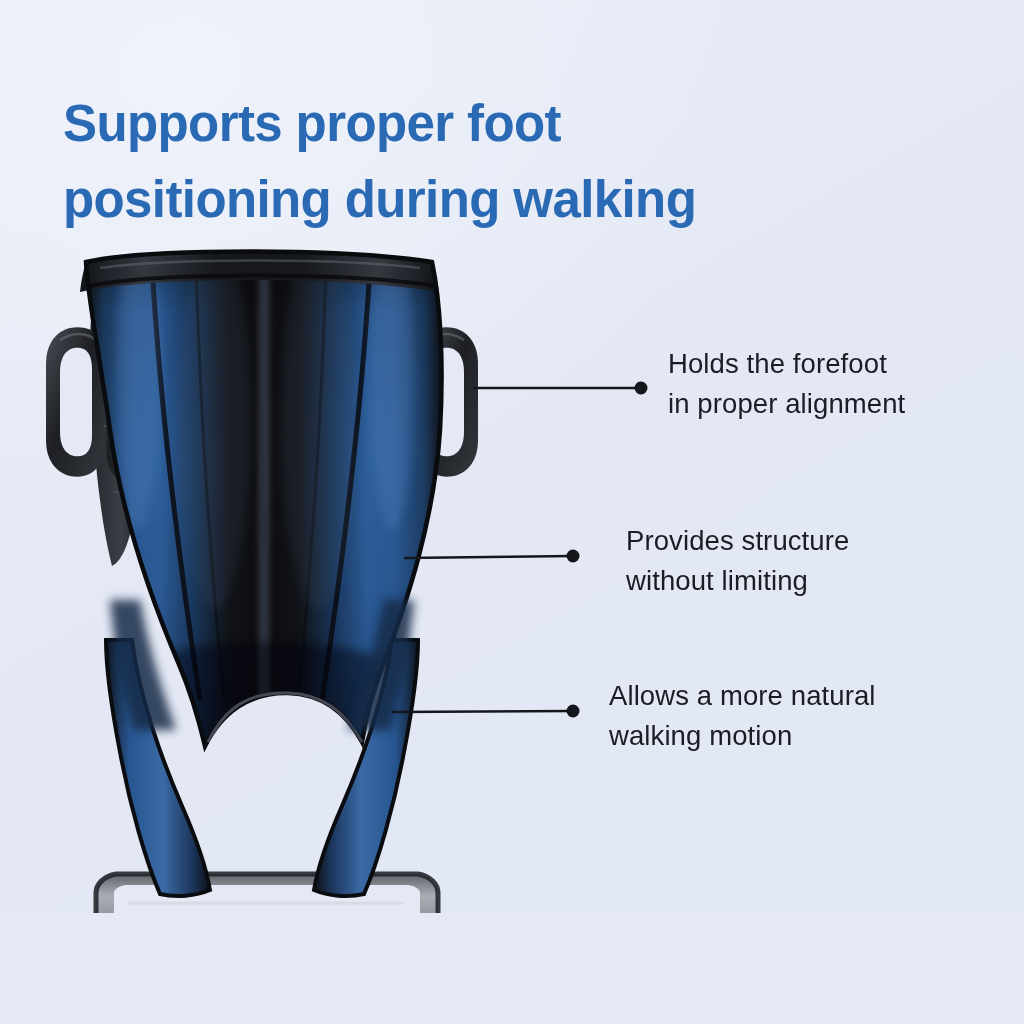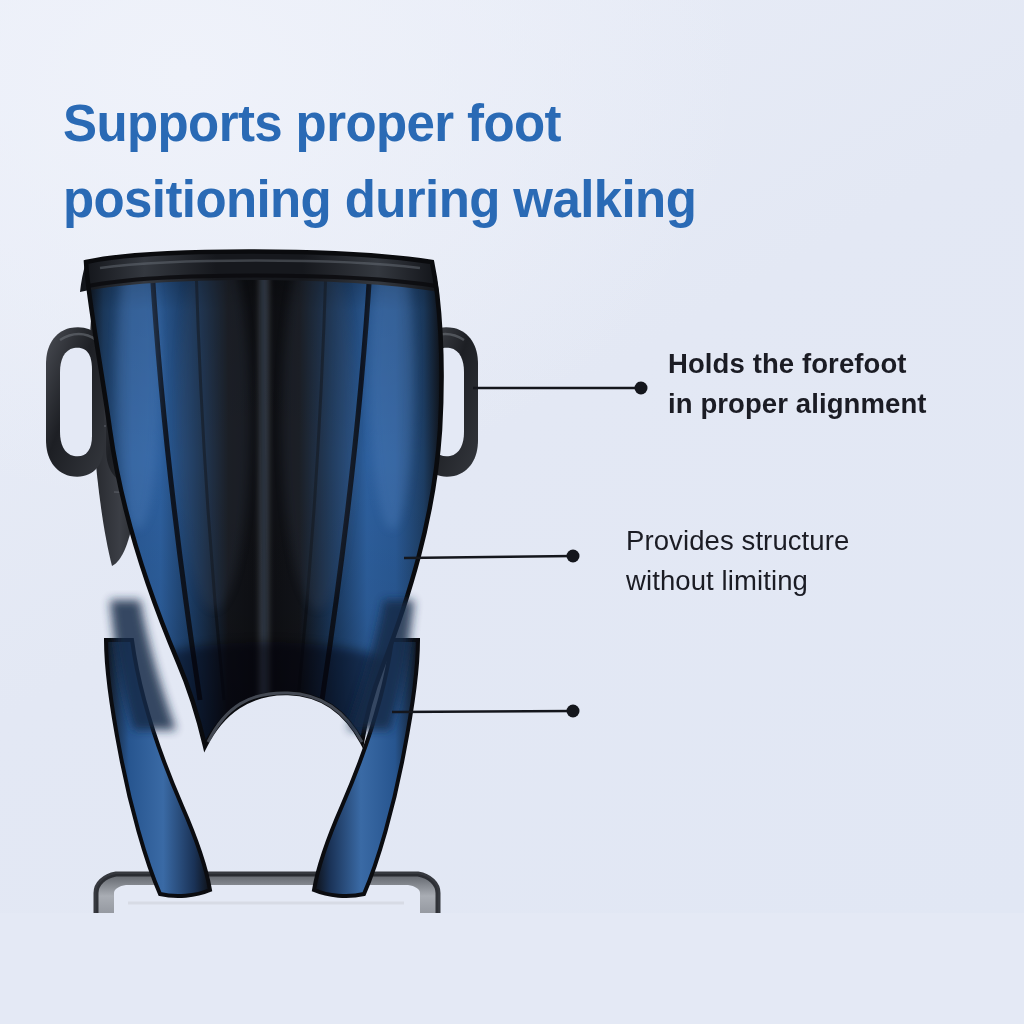--- a/index.html
+++ b/index.html
@@ -51,21 +51,21 @@
 
   
   .callout-text {
     position: absolute;
     font-size: 27.5px;
     line-height: 1.47;
     color: #1b1c24;
     white-space: pre-line;
     letter-spacing: 0.1px;
   }
-  #callout-text-0 { left: 668px; top: 344px; width: 350px; font-weight: bold; }
+  #callout-text-0 { left: 668px; top: 344px; width: 350px; }
   #callout-text-1 { left: 609px; top: 521px; width: 400px; margin-left: 17px; }
   #callout-text-2 { left: 609px; top: 676px; width: 410px; }
 
   #leader-lines {
     position: absolute;
     left: 0;
     top: 0;
     width: 1024px;
     height: 1024px;
   }
@@ -422,14 +422,16 @@
       <circle cx="573" cy="711" r="6.5" stroke="none"></circle>
     </g>
   </svg>
 
   <div class="callout-text" id="callout-text-0">Holds the forefoot
 in proper alignment</div>
 
   <div class="callout-text" id="callout-text-1">Provides structure
 without limiting</div>
 
+  <div class="callout-text" id="callout-text-2">Allows a more natural
+walking motion</div>
 
 </div>
 
 </body></html>

